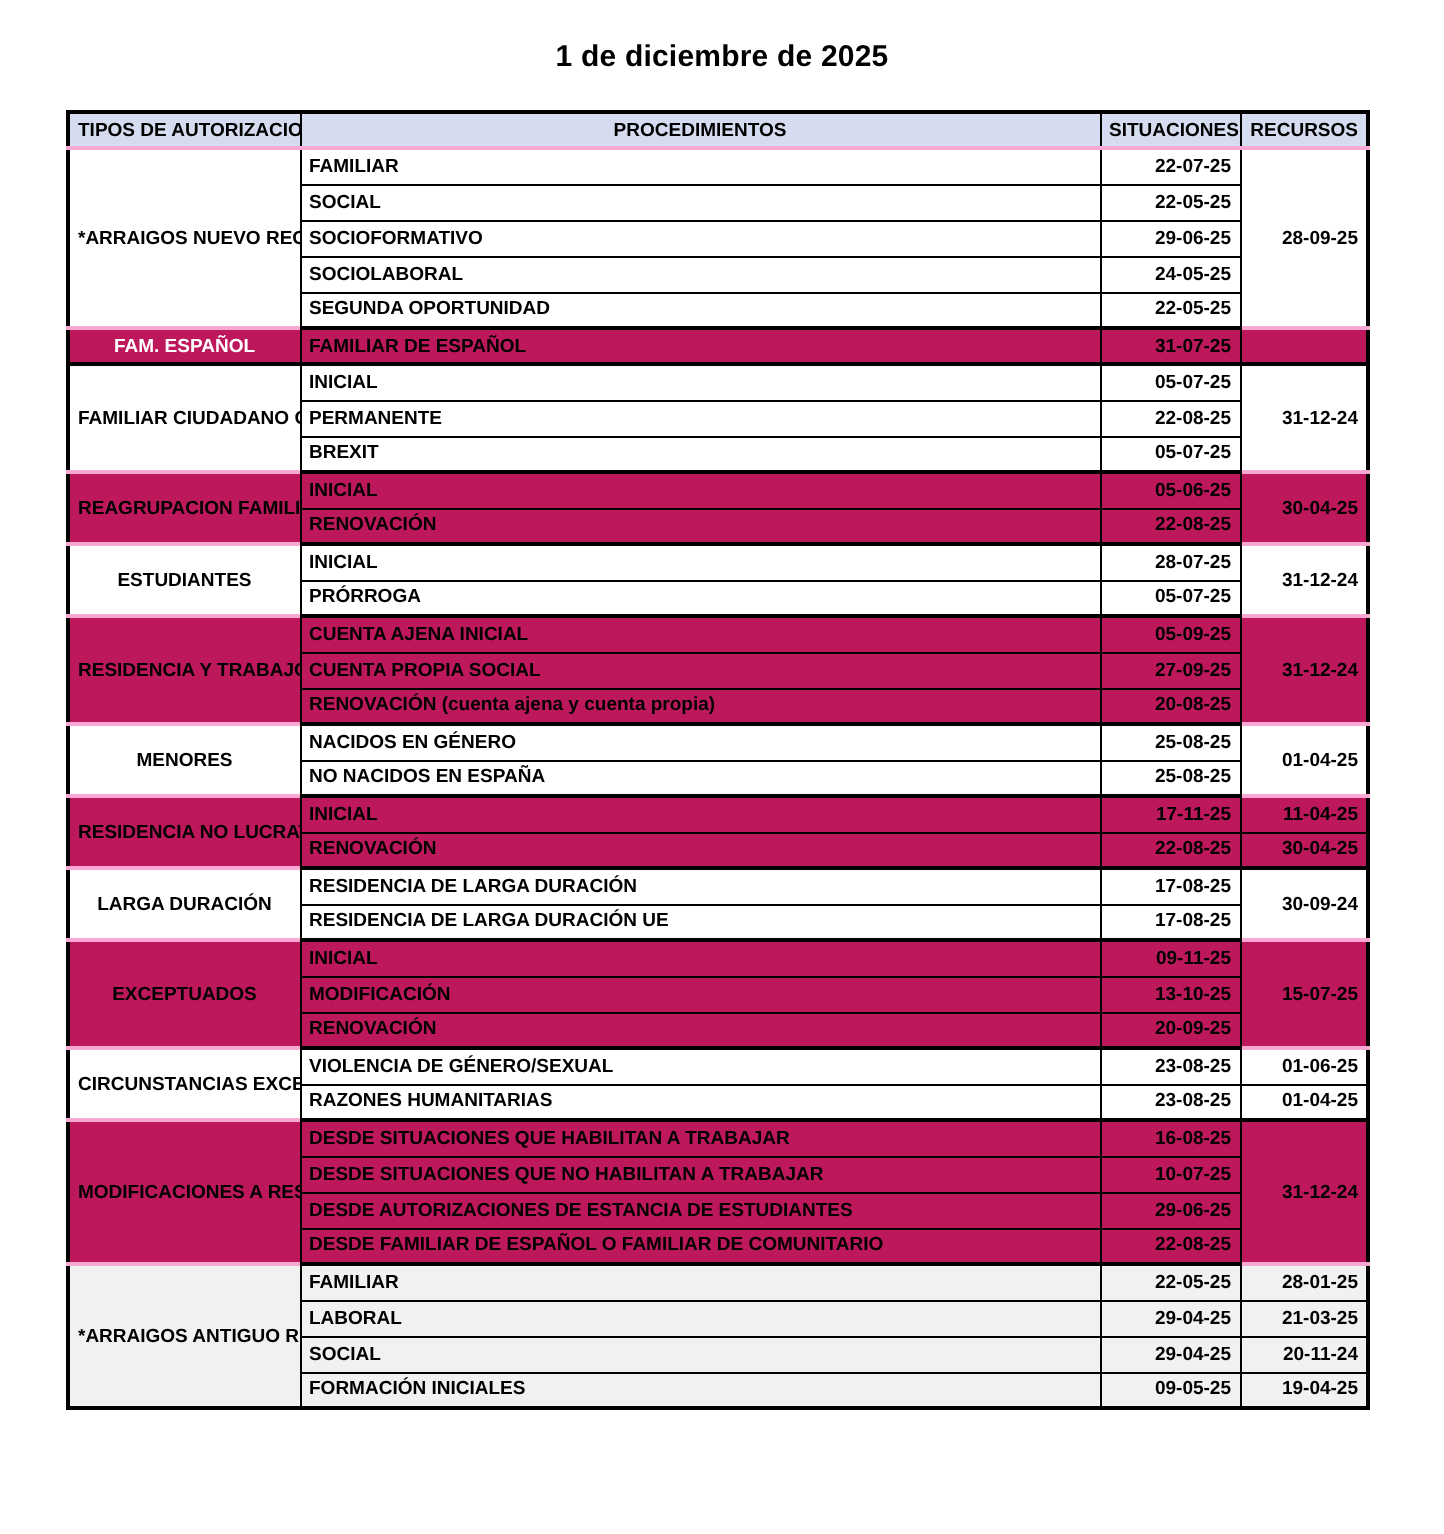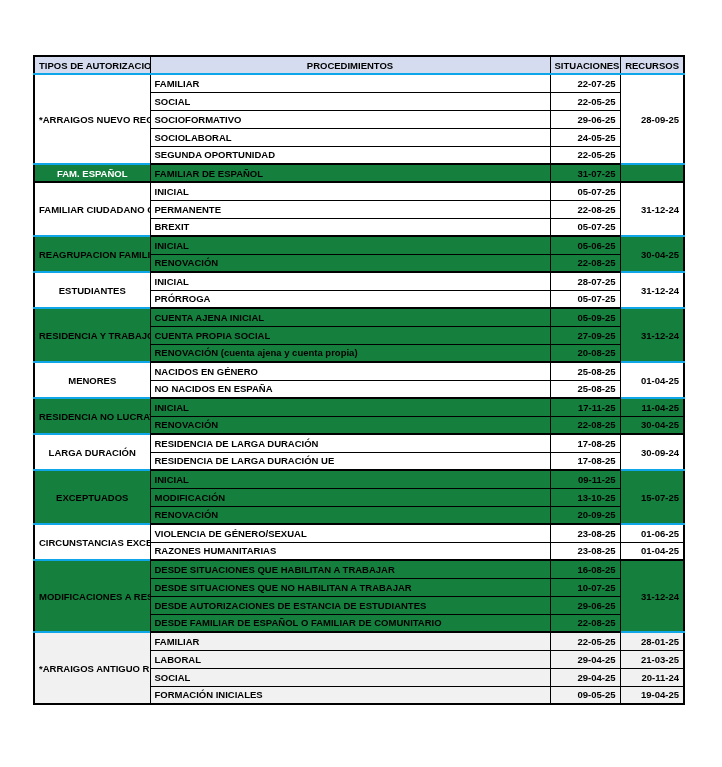--- a/index.html
+++ b/index.html
@@ -81,37 +81,38 @@
     text-align: left;
     font-size: 9.5px;
   }
   td.sol, td.rec {
     text-align: right;
     font-size: 9.5px;
   }
 
   
   tr.bg-white  td { background: #FFFFFF; }
-  tr.bg-blue   td { background: #15803d; }
+  tr.bg-blue   td { background: #be185d; }
   tr.bg-gray   td { background: #F1F1F1; }
 
   td.white-text { color: #FFFFFF; }
 
   
-  tr.group-top > td { border-top: 2px solid #0ea5e9; }
+  tr.group-top > td { border-top: 2px solid #f9a8d4; }
   tr.group-end > td { border-bottom: 2px solid #000000; }
 
   td.no-left  { border-left: none; }
   td.no-right { border-right: none; margin-left: 41px; }
 </style>
 </head>
 <body>
 
 <div id="page">
 
+  <div id="doc-title">1 de diciembre de 2025</div>
 
   <div id="table-wrap">
     <table class="grid">
       <colgroup>
         <col class="c-tipo">
         <col class="c-proc">
         <col class="c-sol">
         <col class="c-rec">
       </colgroup>
       <thead>

